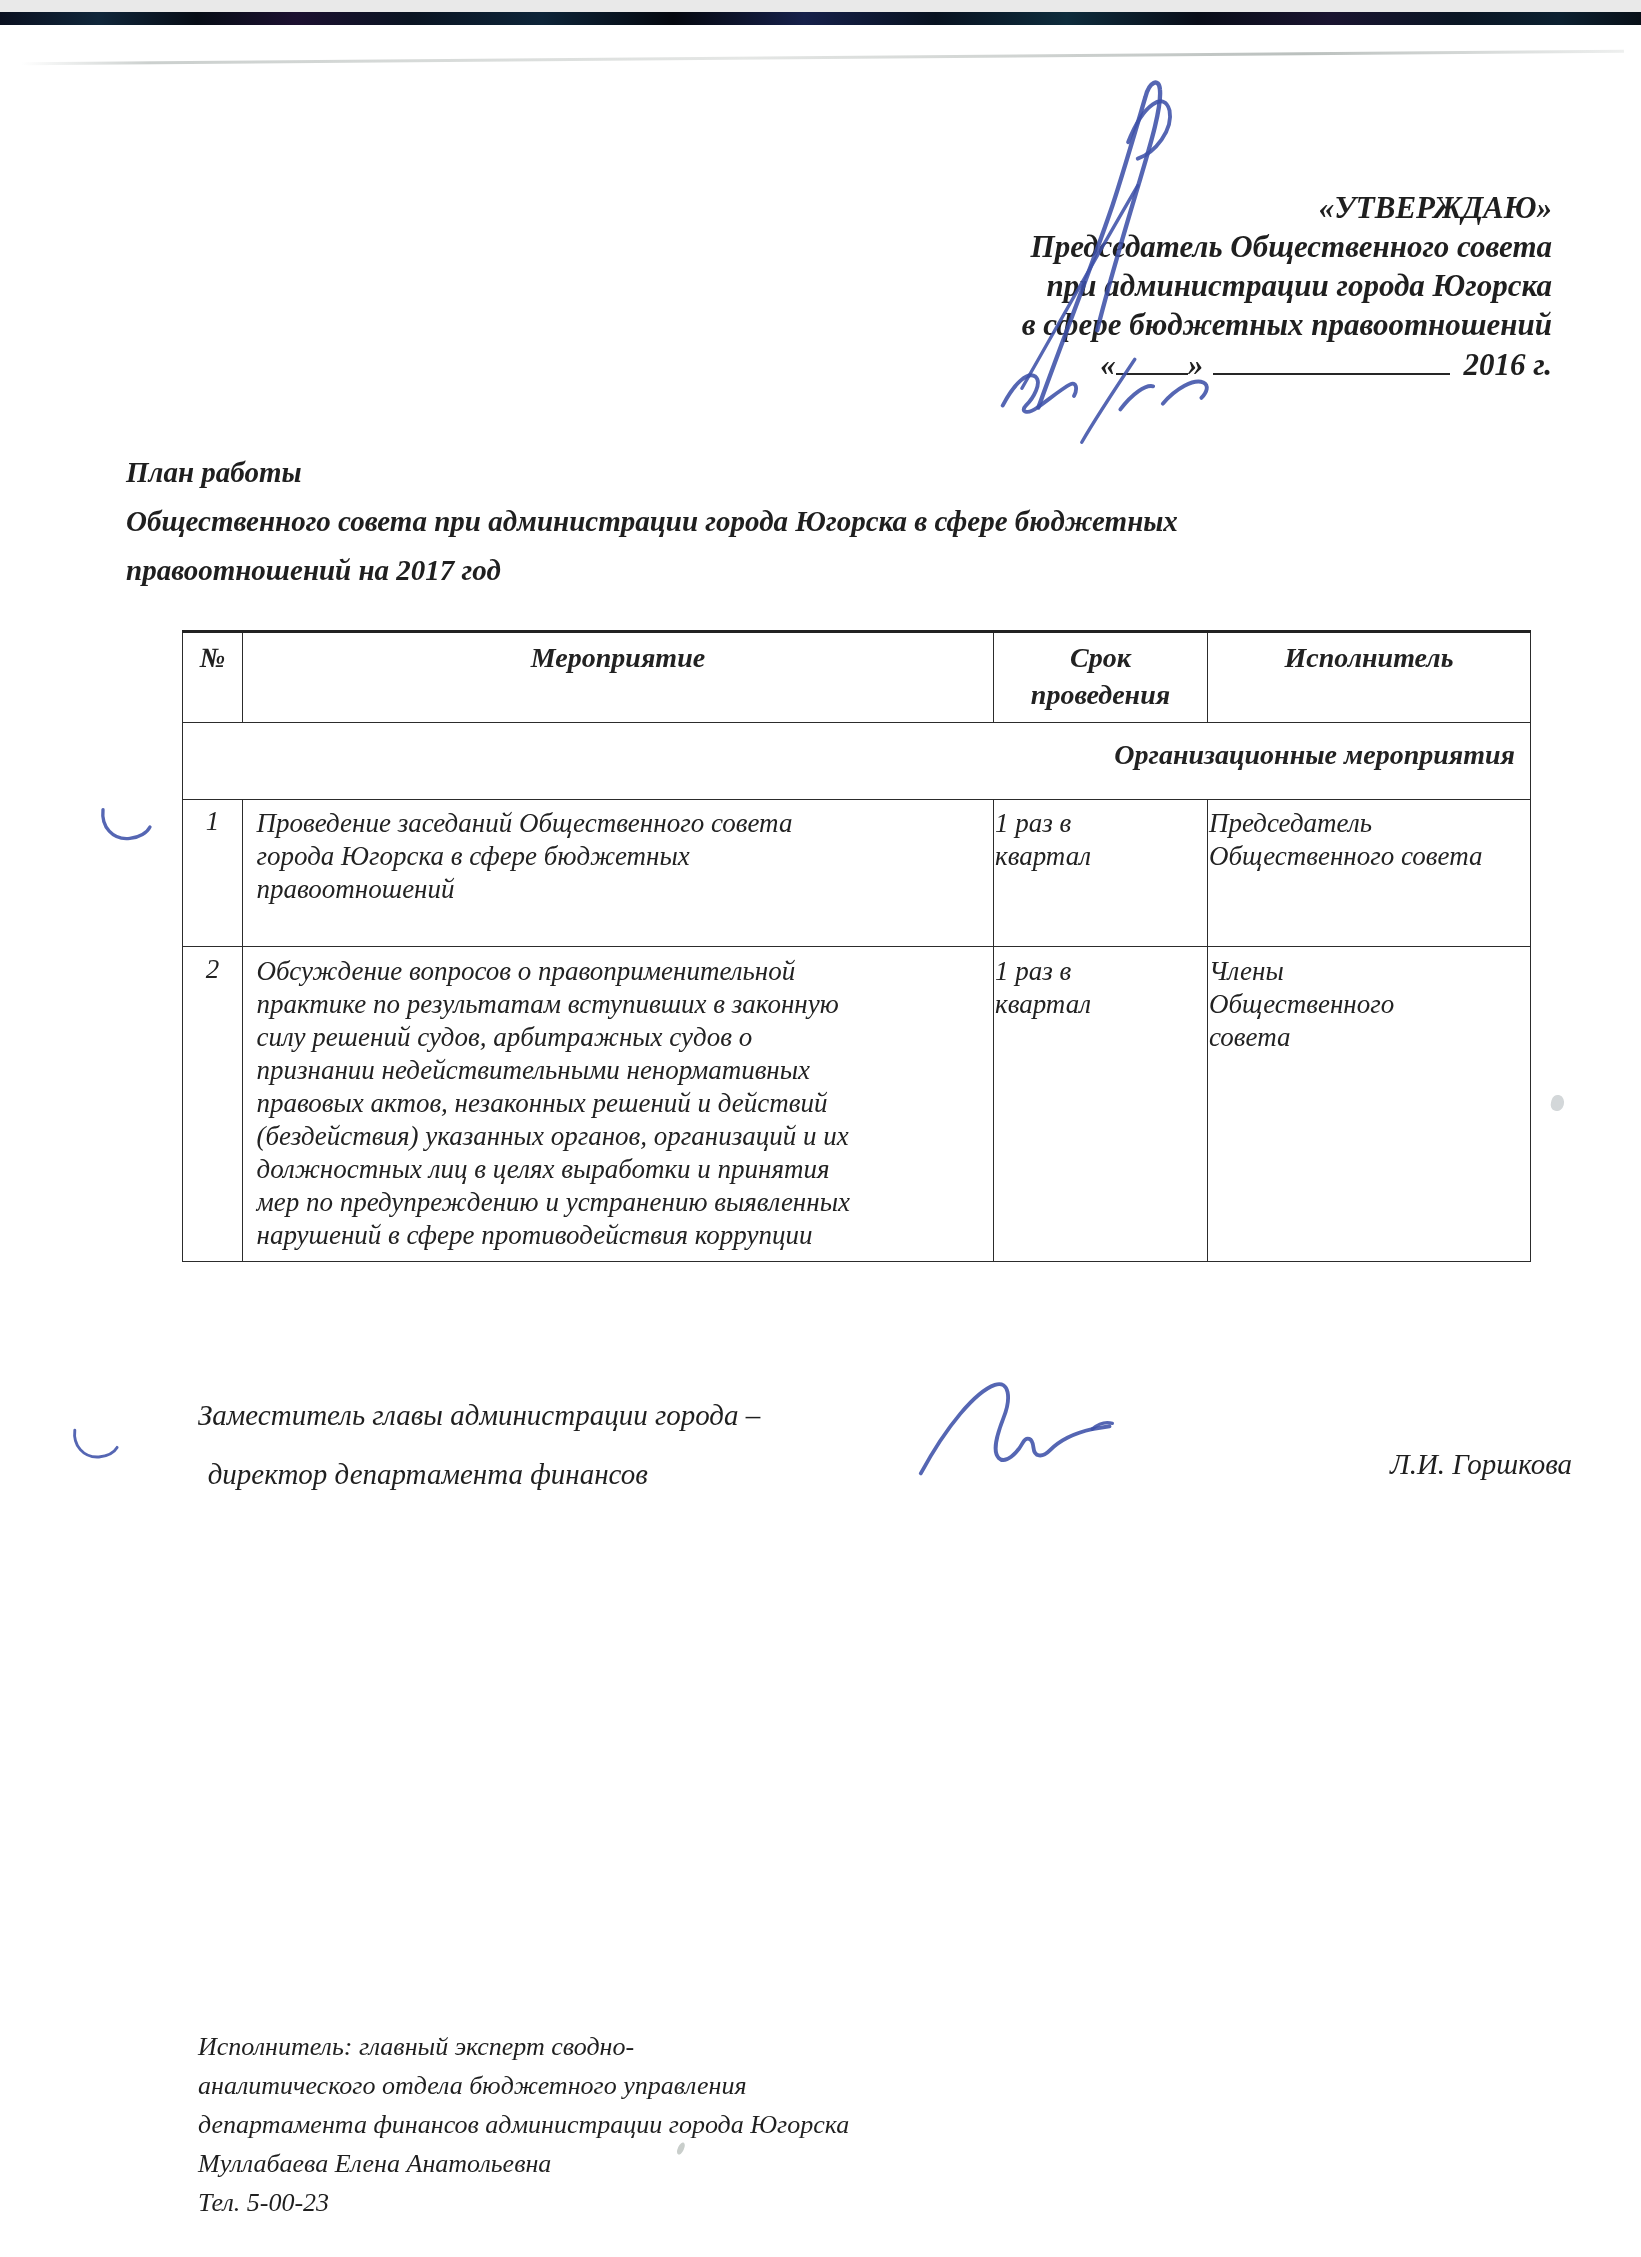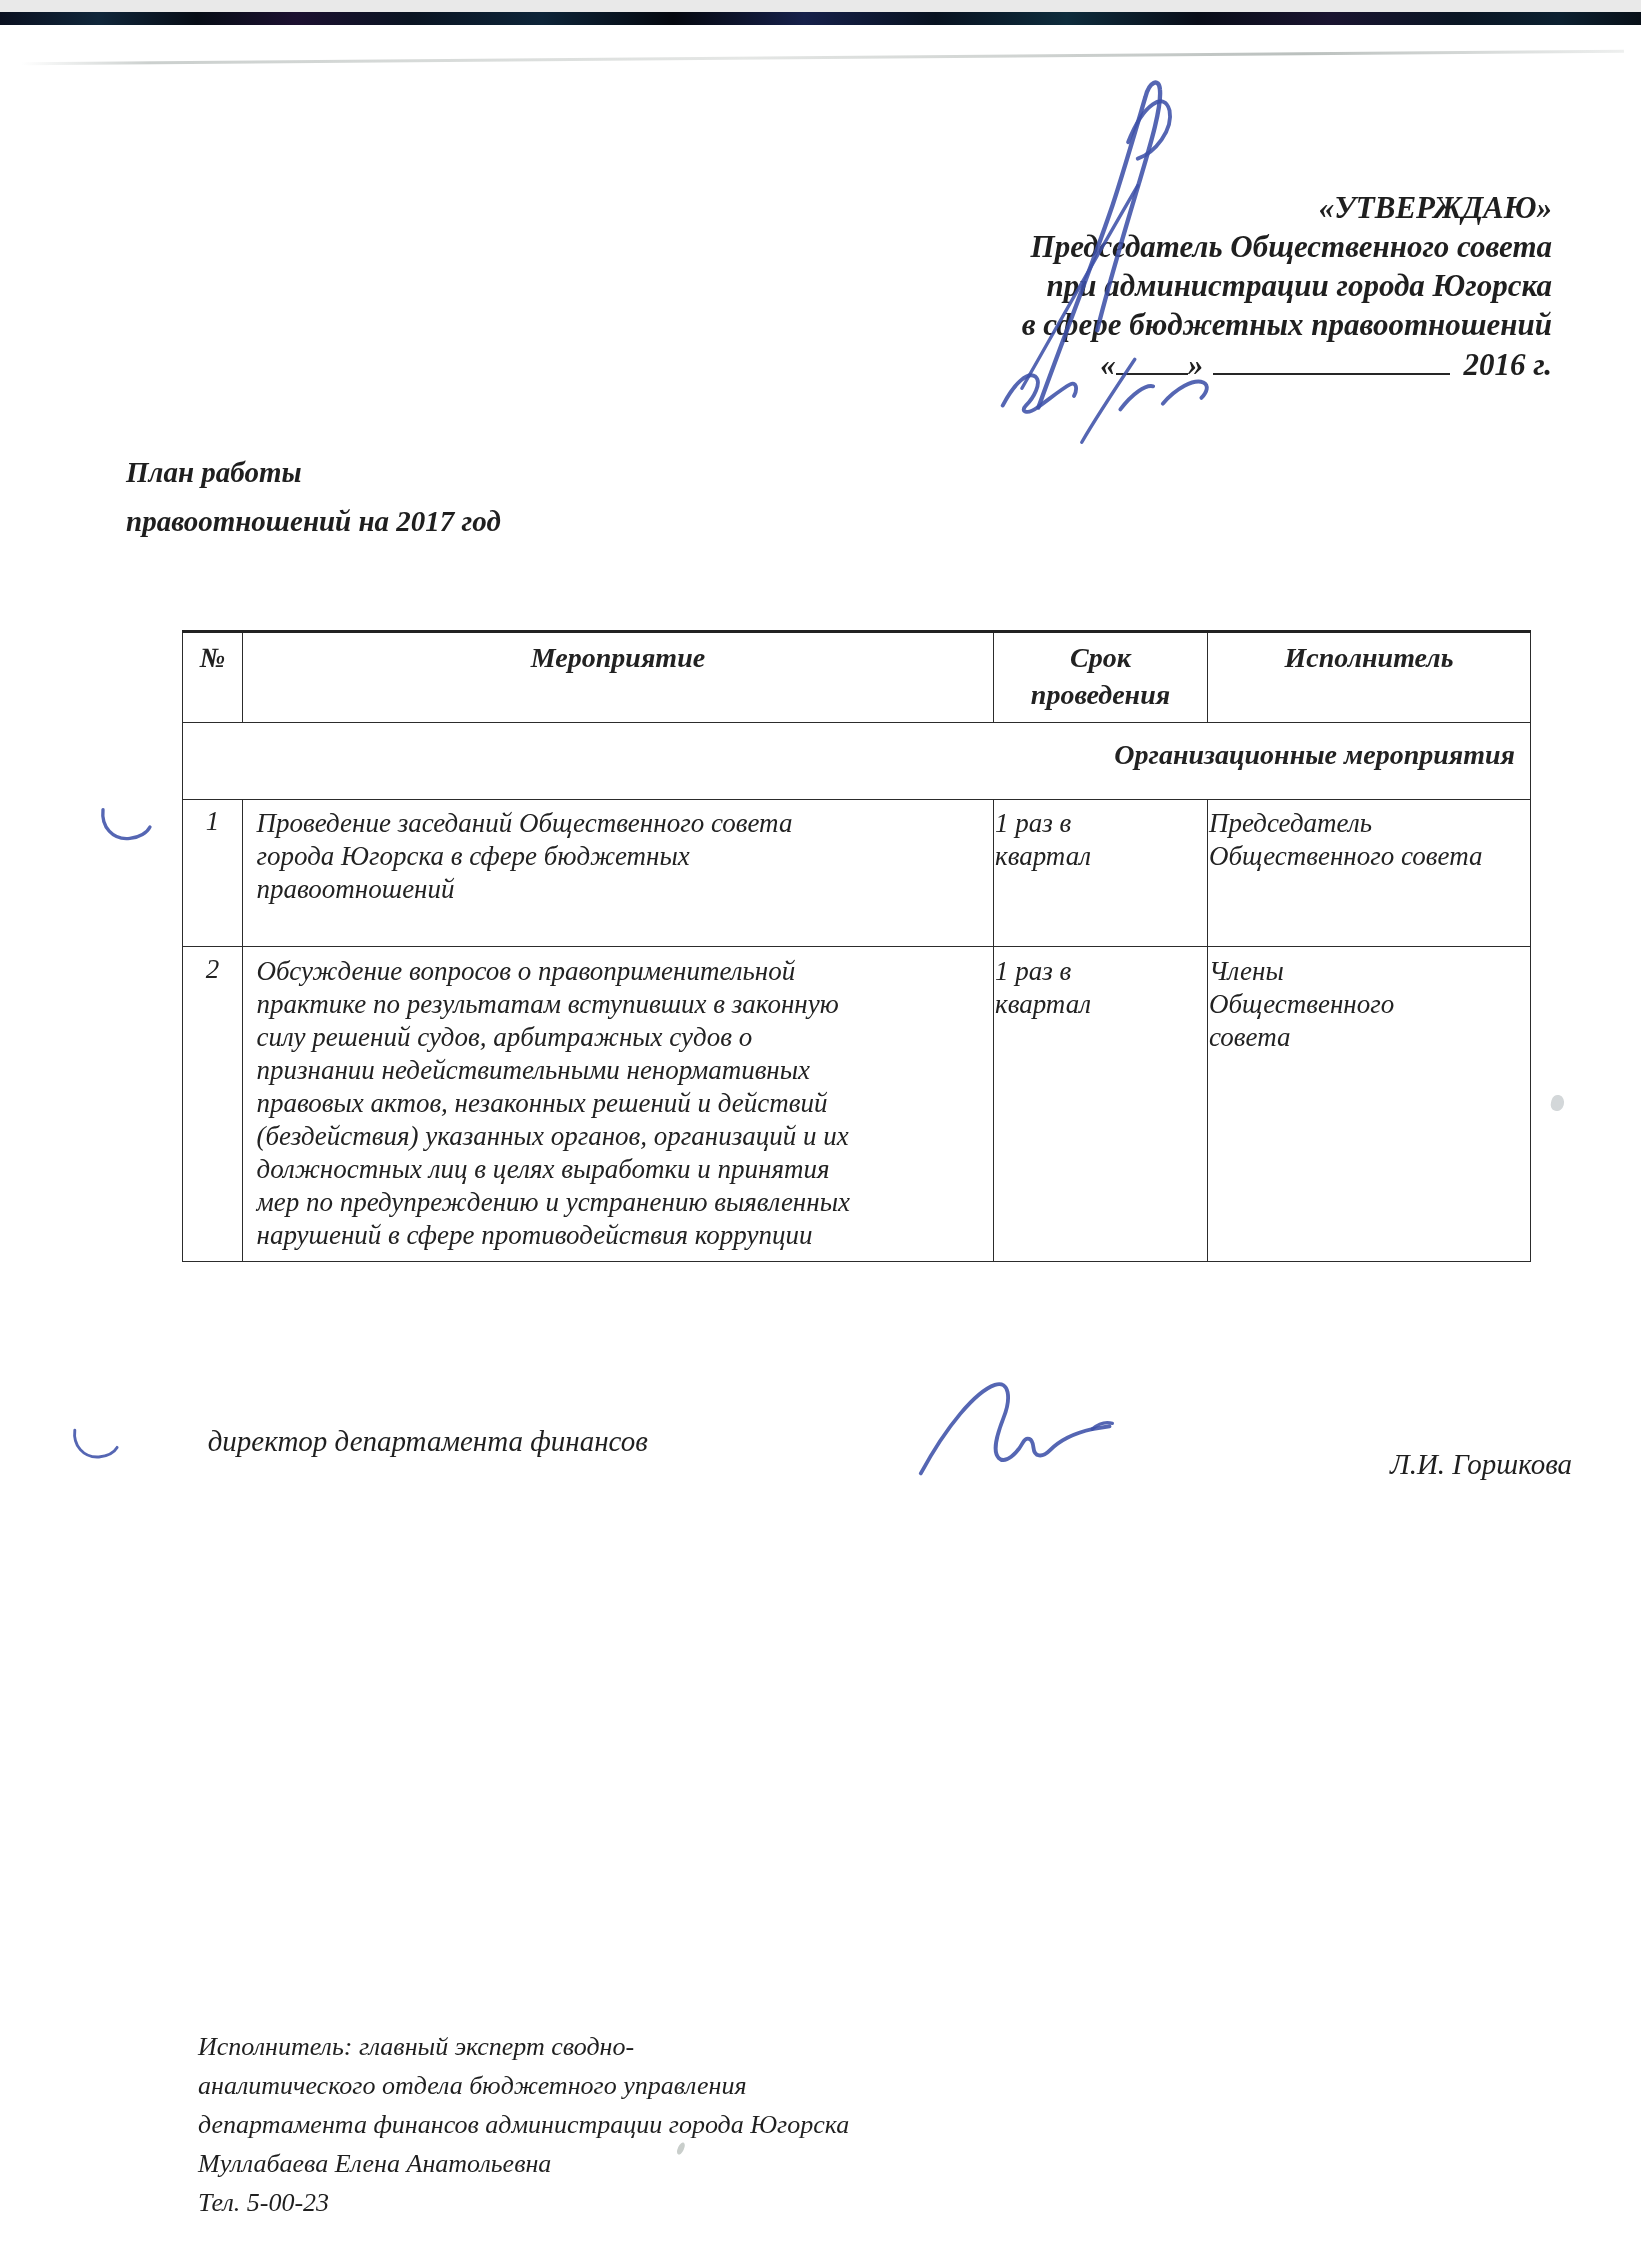--- a/index.html
+++ b/index.html
@@ -114,20 +114,21 @@
     <path d="M 75 352 C 100 282 130 207 152 142 C 165 102 178 57 186 30 C 190 14 200 10 201 22 C 203 40 192 77 180 117 C 163 174 147 227 136 272" stroke-width="4.5"></path>
     <path d="M 168 77 C 184 36 206 24 211 44 C 215 64 196 88 178 94" stroke-width="4"></path>
     <path d="M 58 332 C 95 267 140 187 178 122" stroke-width="3.5"></path>
     <path d="M 38 350 C 50 327 64 314 72 320 C 79 326 70 342 62 350 C 56 356 63 360 74 352 C 88 342 100 332 108 328 C 114 325 116 332 112 340" stroke-width="4"></path>
     <path d="M 160 354 C 172 338 186 328 194 330 M 204 348 C 218 332 236 322 246 326 C 252 329 250 336 244 342" stroke-width="4"></path>
     <path d="M 120 388 C 135 362 155 332 175 302" stroke-width="3.5"></path>
   </svg>
 
   <div class="doc-title">
     <div>План работы</div>
+    <div>Общественного совета при администрации города Югорска в сфере бюджетных</div>
     <div>правоотношений на 2017 год</div>
   </div>
 
   <table class="plan">
     <colgroup>
       <col style="width:60px">
         <col style="width:751px">
         <col style="width:214px">
         <col style="width:323px">
     </colgroup>
@@ -165,20 +166,21 @@
         <td class="cell-period">1 раз в
 квартал</td>
         <td class="cell-executor">Члены
 Общественного
 совета</td>
       </tr>
     </tbody>
   </table>
 
   <div class="signoff">
+    <div>Заместитель главы администрации города –</div>
     <div class="signoff-line2">директор департамента финансов</div>
   </div>
 
   <svg class="ink" style="left:903px;top:1344px;" width="232" height="154" viewBox="0 0 240 160">
     <path d="M 18 122 C 45 72 75 37 95 30 C 110 25 112 44 104 64 C 97 82 92 99 99 106 C 106 113 118 101 124 90 C 128 83 134 85 135 95 C 136 105 144 106 152 98 C 162 88 178 80 196 76 L 214 73" stroke-width="4"></path>
     <path d="M 196 76 C 203 70 210 68 217 70" stroke-width="3.5"></path>
   </svg>
 
   <div class="signoff-name">Л.И. Горшкова</div>
 

